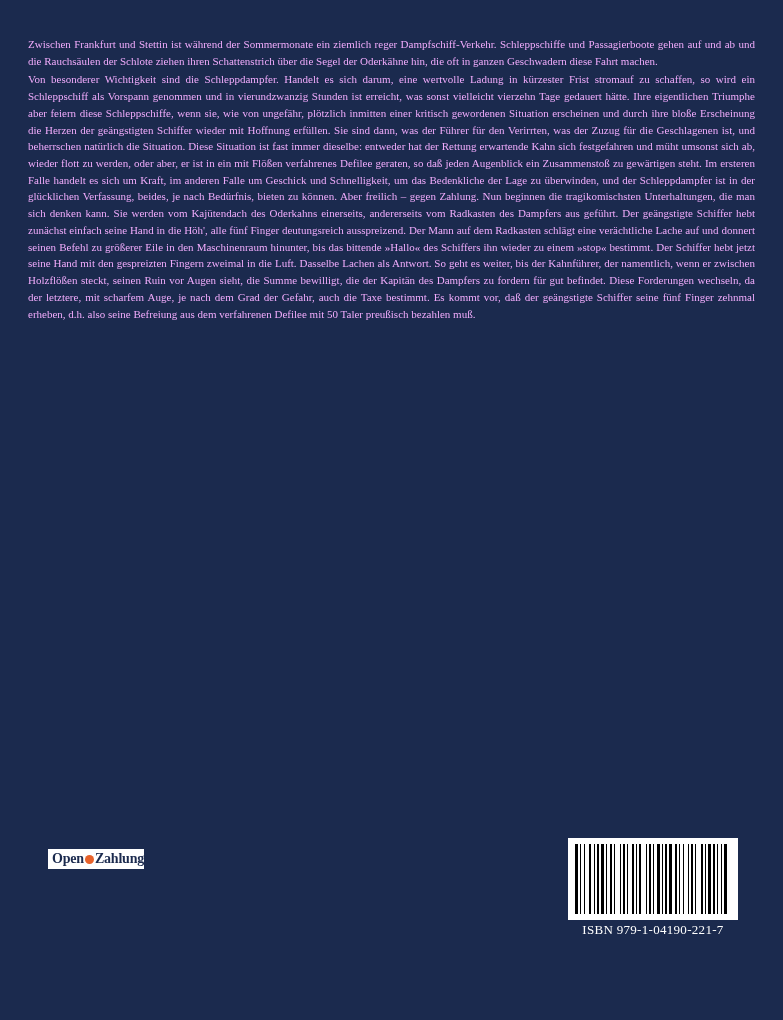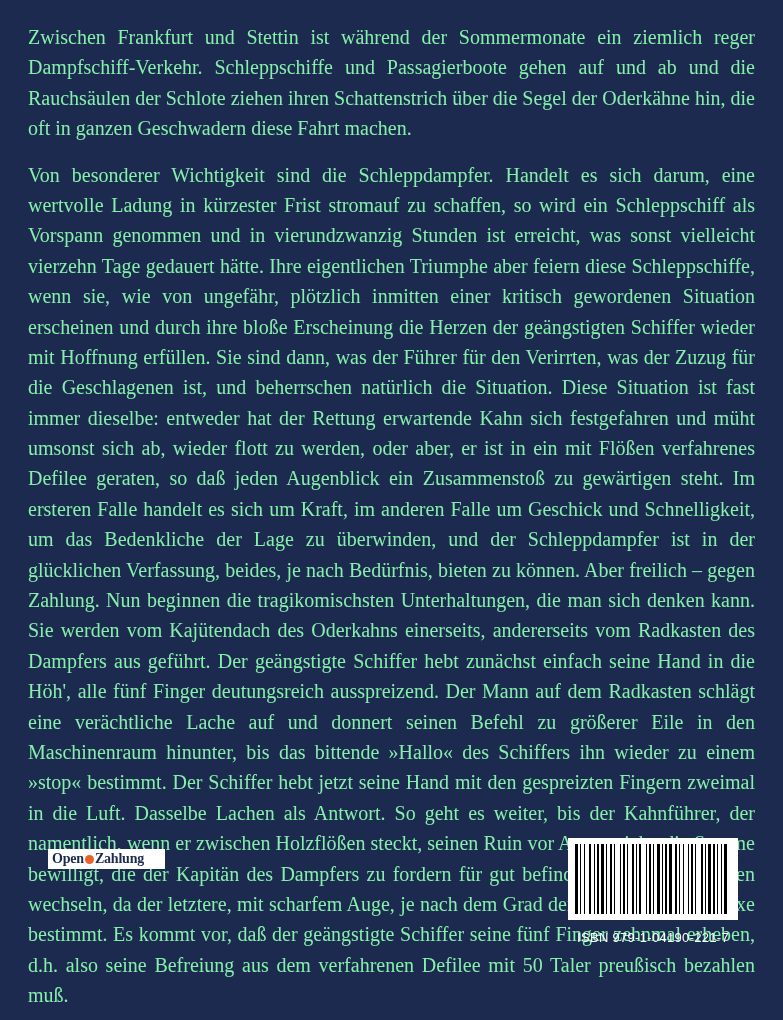--- a/index.html
+++ b/index.html
@@ -14,44 +14,44 @@
     overflow: hidden;
     position: relative;
   }
   .page {
     position: absolute;
     inset: 0;
   }
   .text-block {
     position: absolute;
     left: 28px;
-    top: 22px;
+    top: 36px;
     width: 727px;
-    color: #86efac;
-    font-size: 20px;
+    color: #f0abfc;
+    font-size: 11px;
     line-height: 1.52;
     text-align: justify;
     text-justify: inter-word;
     hyphens: none;
   }
   .text-block p {
     margin: 0;
     text-indent: 0;
   }
   .text-block p + p {
-    margin-top: 16px;
+    margin-top: 2px;
   }
 
   
   .logo {
     position: absolute;
     left: 48px;
     top: 849px;
     background: #ffffff;
-    padding: 3px 21px 3px 4px;
+    padding: 3px 0 3px 4px;
     display: inline-flex;
     align-items: center;
     line-height: 1;
   }
   .logo .logo-open {
     font-family: "Liberation Serif", serif;
     font-size: 14px;
     font-weight: bold;
     color: #1b2a4e;
     letter-spacing: -0.2px;
@@ -89,23 +89,23 @@
     display: flex;
     align-items: stretch;
     justify-content: space-between;
   }
   .barcode i {
     display: block;
     background: #000;
     height: 100%;
   }
   .isbn {
-    margin-top: 10px;
+    margin-top: 2px;
     color: #ffffff;
-    font-family: Liberation Sans, sans-serif;
+    font-family: Liberation Serif, serif;
     font-size: 13px;
     letter-spacing: 0.3px;
   }
 </style>
 </head>
 <body>
 
 <div class="page">
 
   <div class="text-block">

